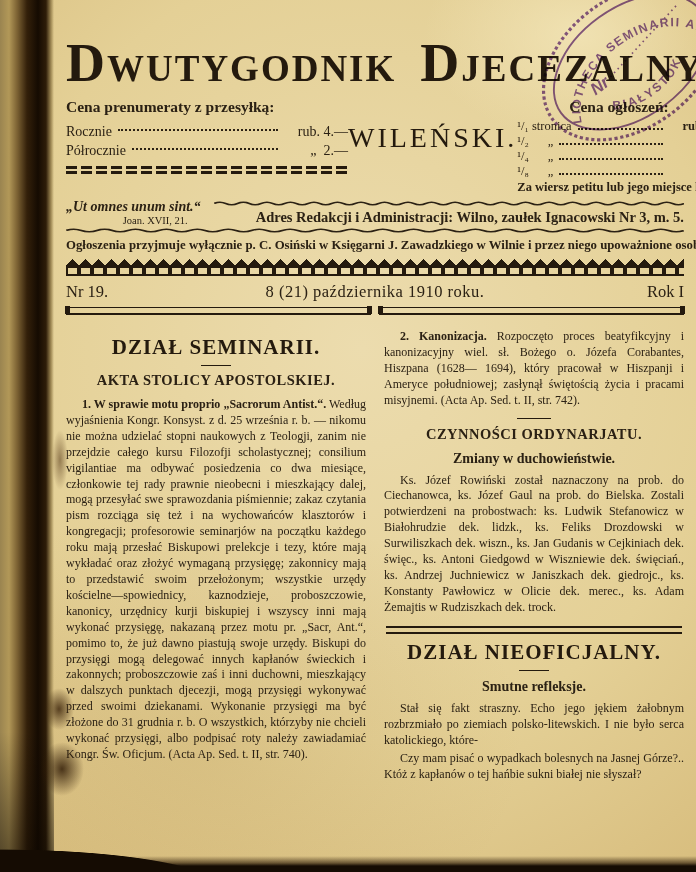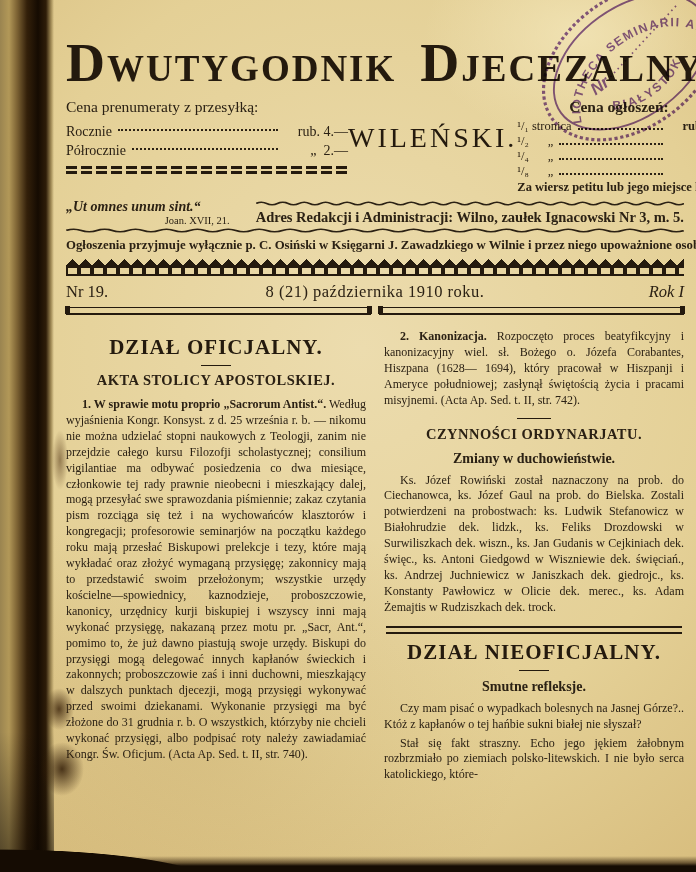--- a/index.html
+++ b/index.html
@@ -30,55 +30,55 @@
   .page{position:absolute;left:58px;top:0;right:4px;bottom:0;padding:0 8px;z-index:2;}
 
   
   .title{margin:36px 0 0;text-align:center;line-height:1;white-space:nowrap;}
   .title-word{display:inline-block;font-weight:700;font-size:37px;letter-spacing:2px;text-transform:uppercase;color:#241a0e;}
   .title-word::first-letter{font-size:54px;}
   .title-word+.title-word{margin-left:16px;}
 
   .head-row{display:flex;margin-top:8px;align-items:flex-start;}
   .sub-block{width:292px;}
-  .sub-heading{font-size:15.5px;font-weight:400;margin:0 0 6px;}
+  .sub-heading{font-size:15.5px;font-weight:700;margin:0 0 6px;}
   .price-row{display:flex;align-items:center;font-size:14px;line-height:19px;font-family:Liberation Serif, serif;}
   .leader{flex:1;border-bottom:2px dotted #2b2114;margin:0 6px 4px;height:0;}
   .sub-value{min-width:64px;text-align:right;white-space:pre;}
   .chain-border{margin-top:6px;height:8px;width:282px;
     background:
       linear-gradient(#e6d39e,#e6d39e) 0 50%/100% 2px no-repeat,
       linear-gradient(90deg,#241a0e 0 11px,transparent 11px 15px) 0 0/15px 100% repeat-x;}
   .edition{flex:1;text-align:center;margin-top:24px;font-size:28px;letter-spacing:3px;color:#241a0e;white-space:nowrap;}
   .ads-block{width:250px;font-size:12.5px;}
   .ads-heading{font-size:15.5px;font-weight:700;text-align:center;margin:0 0 3px;}
   .ad-row{display:flex;align-items:baseline;line-height:15px;}
   .ad-label{white-space:pre;}
   .ad-value{min-width:52px;text-align:right;white-space:pre;font-weight:700;}
   .ads-note{font-weight:700;font-size:12.5px;margin-top:1px;white-space:nowrap;}
 
   .address-row{display:flex;margin-top:4px;align-items:flex-end;}
   .motto-col{width:215px;padding-bottom:2px;}
   .motto-text{font-style:italic;font-weight:700;font-size:14px;}
   .motto-src{font-size:10.5px;text-align:right;padding-right:26px;}
   .address-col{flex:1;}
-  .address{text-align:center;font-weight:700;font-size:14.5px;padding:3px 0 2px;white-space:nowrap;}
+  .address{text-align:center;font-weight:700;font-size:14.5px;padding:3px 0 2px;white-space:nowrap;margin-left:42px;}
   .wavy{display:block;width:100%;height:5px;}
   .announce{margin-top:5px;font-weight:700;font-size:12.8px;text-align:center;white-space:nowrap;}
 
   .zigzag{margin-top:6px;height:17px;
     background:
       conic-gradient(from 135deg at 50% 0%, #241a0e 0 90deg, transparent 90deg) 0 0/13px 9px repeat-x,
       linear-gradient(90deg,#241a0e 0 2px,transparent 2px 11px,#241a0e 11px 13px) 0 9px/13px 6px repeat-x,
       linear-gradient(#241a0e,#241a0e) 0 100%/100% 2px no-repeat;}
 
   .issue-row{display:flex;margin-top:6px;align-items:baseline;font-size:16.5px;justify-content:flex-end;}
   .issue-no{width:150px;}
   .issue-date{flex:1;text-align:center;letter-spacing:.5px;}
-  .issue-vol{width:150px;text-align:right;font-style:italic;}
+  .issue-vol{width:150px;text-align:right;}
   .seg-rule{display:flex;gap:8px;margin-top:5px;}
   .seg{flex:1;position:relative;height:5px;border-top:1.5px solid #241a0e;border-bottom:2.5px solid #241a0e;}
   .seg::before,.seg::after{content:"";position:absolute;top:-2px;width:5px;height:8px;background:#241a0e;}
   .seg::before{left:-1px}.seg::after{right:-1px}
 
   
   .columns{display:flex;gap:18px;margin-top:14px;}
   .col{width:calc(50% - 9px);}
   .h-section{font-size:21px;font-weight:700;letter-spacing:1px;text-align:center;margin:6px 0 0;color:#241a0e;white-space:nowrap;}
   .rule-short{width:30px;border-top:1.6px solid #241a0e;margin:5px auto 6px;}
@@ -173,38 +173,38 @@
       <span class="issue-date">8 (21) października 1910 roku.</span>
       <span class="issue-vol">Rok I</span>
     </div>
     <div class="seg-rule">
       <div class="seg"></div>
       <div class="seg"></div>
     </div>
 
     <main class="columns">
       <section class="col">
-        <h2 class="h-section">DZIAŁ OFICJALNY.</h2>
+        <h2 class="h-section">DZIAŁ SEMINARII.</h2>
         <div class="rule-short"></div>
         <h3 class="h-subcaps">AKTA STOLICY APOSTOLSKIEJ.</h3>
         <p><b>1. W sprawie motu proprio „Sacrorum Antist.“.</b> <span>Według wyjaśnienia Kongr. Konsyst. z d. 25 września r. b. — nikomu nie można udzielać stopni naukowych z Teologji, zanim nie przejdzie całego kursu Filozofji scholastycznej; consilium vigilantiae ma odbywać posiedzenia co dwa miesiące, członkowie tej rady prawnie nieobecni i mieszkający dalej, mogą przesyłać swe sprawozdania piśmiennie; zakaz czytania pism rozciąga się też i na wychowańców klasztorów i kongregacji; profesorowie seminarjów na początku każdego roku mają przesłać Biskupowi prelekcje i tezy, które mają wykładać oraz złożyć wymaganą przysięgę; zakonnicy mają to przedstawić swoim przełożonym; wszystkie urzędy kościelne—spowiednicy, kaznodzieje, proboszczowie, kanonicy, urzędnicy kurji biskupiej i wszyscy inni mają wykonać przysięgę, nakazaną przez motu pr. „Sacr, Ant.“, pomimo to, że już dawno piastują swoje urzędy. Biskupi do przysięgi mogą delegować innych kapłanów świeckich i zakonnych; proboszczowie zaś i inni duchowni, mieszkający w dalszych punktach djecezji, mogą przysięgi wykonywać przed swoimi dziekanami. Wykonanie przysięgi ma być złożone do 31 grudnia r. b. O wszystkich, którzyby nie chcieli wykonać przysięgi, albo podpisać roty należy zawiadamiać Kongr. Św. Oficjum.  (Acta Ap. Sed. t. II, str. 740).</span></p>
       </section>
 
       <section class="col">
         <p><b>2. Kanonizacja.</b> <span>Rozpoczęto proces beatyfikcyjny i kanonizacyjny wiel. sł. Bożego o. Józefa Corabantes, Hiszpana (1628— 1694), który pracował w Hiszpanji i Ameryce południowej; zasłynął świętością życia i pracami misyjnemi. (Acta Ap. Sed. t. II, str. 742).</span></p>
         <div class="rule-mini"></div>
         <h3 class="h-subcaps">CZYNNOŚCI ORDYNARJATU.</h3>
         <h4 class="h-sub">Zmiany w duchowieństwie.</h4>
         <p>Ks. Józef Rowiński został naznaczony na prob. do Ciechanowca, ks. Józef Gaul na prob. do Bielska. Zostali potwierdzeni na probostwach: ks. Ludwik Stefanowicz w Białohrudzie dek. lidzk., ks. Feliks Drozdowski w Surwiliszkach dek. wiszn., ks. Jan Gudanis w Cejkiniach dek. święc., ks. Antoni Giedgowd w Wiszniewie dek. święciań., ks. Andrzej Juchniewicz w Janiszkach dek. giedrojc., ks. Konstanty Pawłowicz w Olicie dek. merec., ks. Adam Żemajtis w Rudziszkach dek. trock.</p>
         <div class="rule-double"></div>
         <h2 class="h-section">DZIAŁ NIEOFICJALNY.</h2>
         <div class="rule-short"></div>
         <h4 class="h-sub">Smutne refleksje.</h4>
+        <p>Stał się fakt straszny. Echo jego jękiem żałobnym rozbrzmiało po ziemiach polsko-litewskich. I nie było serca katolickiego, które-</p>
         <p>Czy mam pisać o wypadkach bolesnych na Jasnej Górze?.. Któż z kapłanów o tej hańbie sukni białej nie słyszał?</p>
-        <p>Stał się fakt straszny. Echo jego jękiem żałobnym rozbrzmiało po ziemiach polsko-litewskich. I nie było serca katolickiego, które-</p>
       </section>
     </main>
   </div>
 
   <svg class="stamp" viewBox="-100 -72 200 144">
     <defs>
       <path id="arcTop" d="M -70 16 A 74 52 0 0 1 70 16"></path>
       <path id="arcBot" d="M -52 14 A 56 38 0 0 0 52 14"></path>
     </defs>
     <ellipse rx="92" ry="62" fill="none" stroke="#6f3d9c" stroke-width="3" stroke-dasharray="3 2.5"></ellipse>

